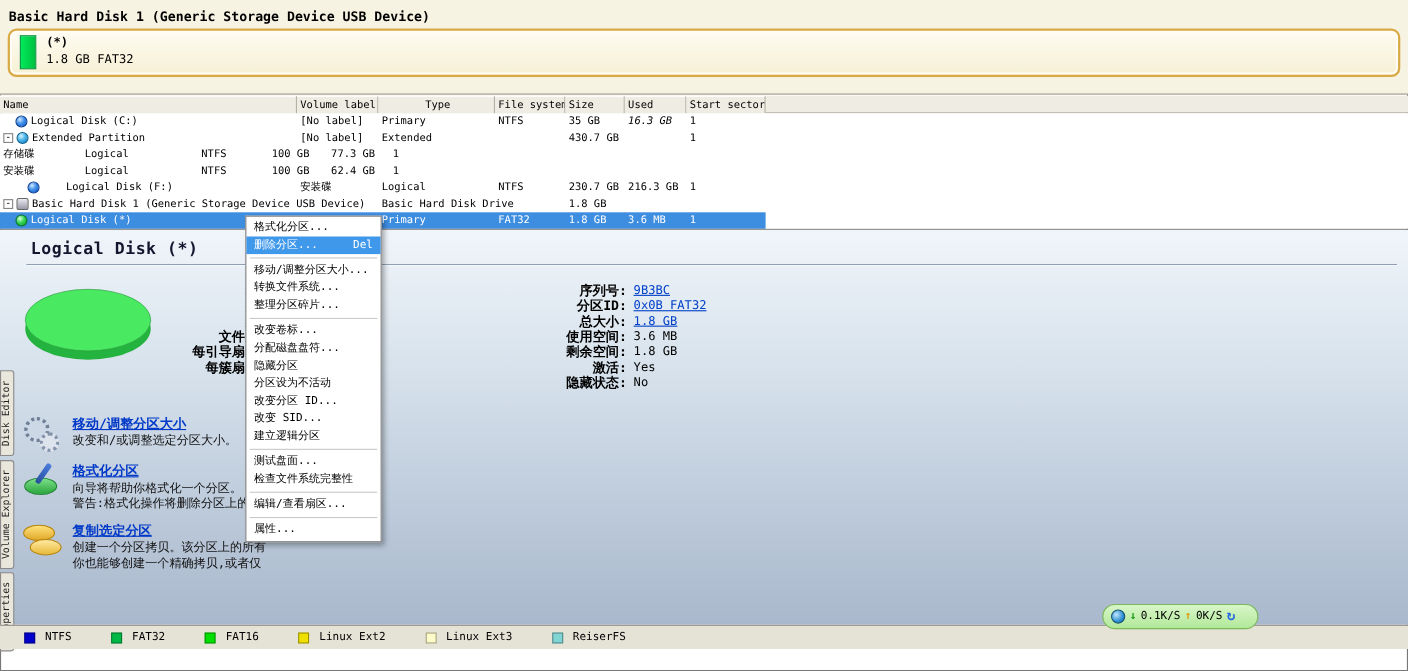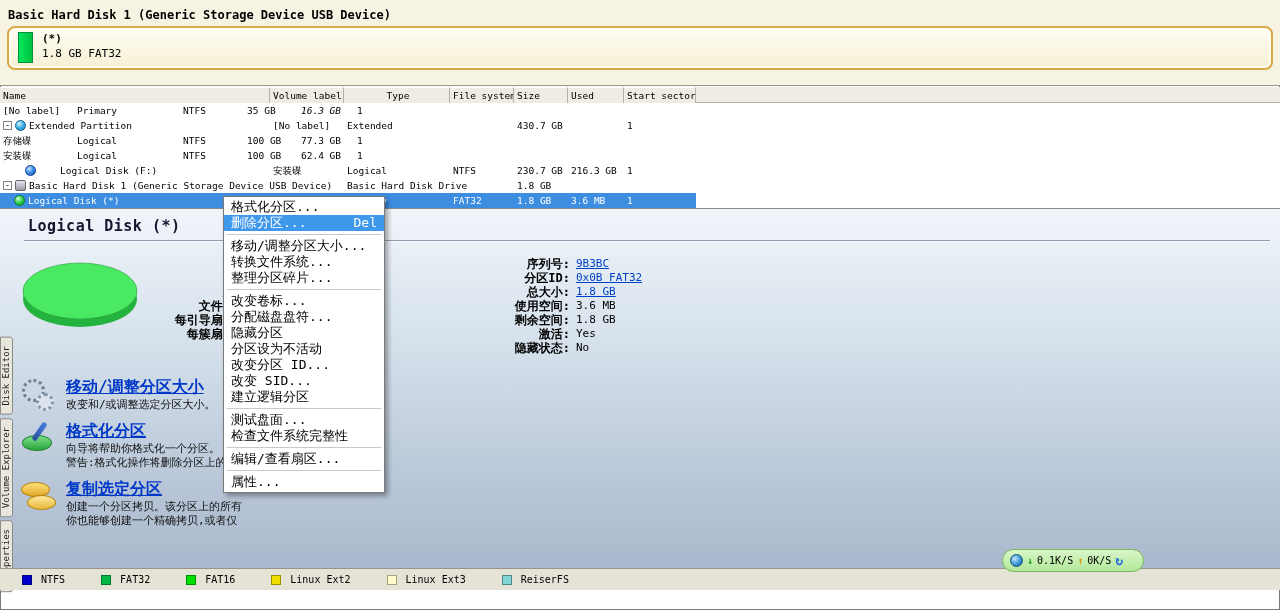--- a/index.html
+++ b/index.html
@@ -54,31 +54,31 @@
 
   .actions{position:absolute;left:20px;top:168px;width:310px;}
   .action{display:flex;gap:8px;margin-bottom:9px;}
   .action-icon{width:38px;height:34px;position:relative;flex:none;}
   .resize-icon::before{content:"";position:absolute;left:2px;top:2px;width:17px;height:17px;border-radius:50%;border:3px dotted #6f7f96;background:#cdd8e6;}
   .resize-icon::after{content:"";position:absolute;right:4px;bottom:0;width:12px;height:12px;border-radius:50%;border:3px dotted #8494aa;background:#dde4ee;}
   .format-icon::before{content:"";position:absolute;left:2px;top:14px;width:28px;height:14px;border-radius:50%;background:linear-gradient(#7de08a,#2aa53c);border:1px solid #1e8530;}
   .format-icon::after{content:"";position:absolute;left:17px;top:0;width:5px;height:21px;background:linear-gradient(#4a7de0,#274e9a);transform:rotate(35deg);border-radius:2px;}
   .copy-icon::before{content:"";position:absolute;left:1px;top:3px;width:27px;height:13px;border-radius:50%;background:linear-gradient(#ffe27a,#e0a82a);border:1px solid #b8860b;}
   .copy-icon::after{content:"";position:absolute;left:7px;top:16px;width:27px;height:13px;border-radius:50%;background:linear-gradient(#ffe9a0,#e8b83a);border:1px solid #b8860b;}
-  .action-link{color:#0038c8;font-weight:bold;text-decoration:underline;font-size:16px;cursor:pointer;white-space:nowrap;}
+  .action-link{color:#0038c8;font-weight:bold;text-decoration:underline;font-size:12px;cursor:pointer;white-space:nowrap;}
   .action-desc{font-size:11px;line-height:14px;color:#101010;white-space:nowrap;}
 
   
   .vtabs{position:absolute;left:0;top:128px;display:flex;flex-direction:column;gap:3px;}
   .vtab{writing-mode:vertical-rl;transform:rotate(180deg);background:#e9e6db;border:1px solid #8a8a8a;
         border-radius:3px 0 0 3px;font-size:9px;padding:8px 0;width:13px;text-align:center;color:#222;box-sizing:border-box;cursor:pointer;}
 
   
-  .context-menu{position:absolute;left:223px;top:196px;width:162px;background:#fff;border:1px solid #7a7a7a;
-                box-shadow:3px 3px 5px rgba(0,0,0,.35);padding:2px 0;z-index:60;font-size:13px;box-sizing:border-box;}
+  .context-menu{position:absolute;left:223px;top:196px;width:124px;background:#fff;border:1px solid #7a7a7a;
+                box-shadow:3px 3px 5px rgba(0,0,0,.35);padding:2px 0;z-index:60;font-size:10px;box-sizing:border-box;}
   .menu-item{display:flex;justify-content:space-between;align-items:center;height:16px;line-height:16px;padding:0 7px;white-space:nowrap;cursor:pointer;}
   .menu-item.hl{background:#3f98ea;color:#fff;}
   .menu-sep{height:1px;background:#c9c9c9;margin:3px 3px;}
 
   
   .net-pill{position:absolute;left:1002px;top:549px;width:142px;height:23px;border-radius:12px;z-index:10;
             background:linear-gradient(#d8f6c8,#b2e89a);border:1px solid #7ab85a;display:flex;align-items:center;gap:4px;
             padding:0 7px;font-size:10px;box-sizing:border-box;}
   .globe{width:13px;height:13px;border-radius:50%;background:radial-gradient(circle at 35% 35%,#bfe8ff,#2f8fd0 60%,#1a6aa0);border:1px solid #14507a;box-sizing:border-box;flex:none;}
   .arrow-down{color:#149a14;font-weight:bold;}
@@ -113,20 +113,24 @@
       <div class="hcell" style="width: 270px;">Name</div>
       <div class="hcell" style="width: 74px;">Volume label</div>
       <div class="hcell" style="width: 106px; text-align: center;">Type</div>
       <div class="hcell" style="width: 64px;">File system</div>
       <div class="hcell" style="width: 54px;">Size</div>
       <div class="hcell" style="width: 56px;">Used</div>
       <div class="hcell" style="width: 72px;">Start sector</div>
     </div>
   <div class="table-body">
       <div class="trow">
+        <div class="tcell namecell" style="width: 270px; padding-left: 14px;">
+          <span class="diskicon disk-blue"></span>
+          <span>Logical Disk (C:)</span>
+        </div>
         <div class="tcell" style="width: 74px;">[No label]</div>
         <div class="tcell" style="width: 106px;">Primary</div>
         <div class="tcell" style="width: 64px;">NTFS</div>
         <div class="tcell" style="width: 54px;">35 GB</div>
         <div class="tcell" style="width: 56px; font-style: italic;">16.3 GB</div>
         <div class="tcell" style="width: 72px;">1</div>
       </div>
       <div class="trow">
         <div class="tcell namecell" style="width: 270px; padding-left: 3px;">
           <span class="expander">-</span>

